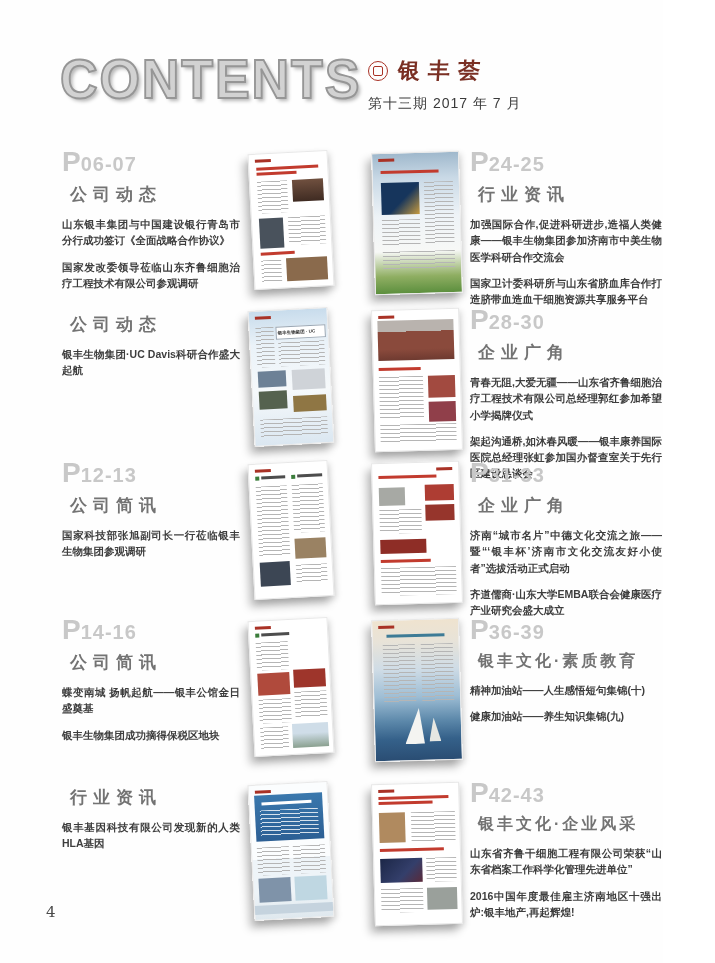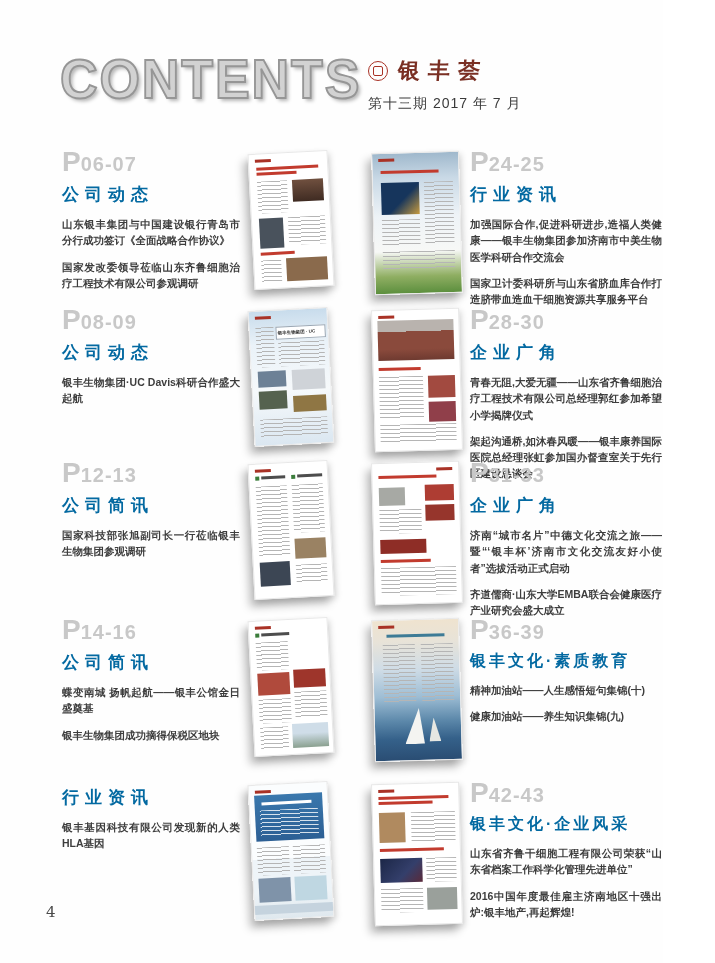--- a/index.html
+++ b/index.html
@@ -33,21 +33,21 @@
   .issue-line{margin-top:9px;font-size:14px;color:#3a3a3a;letter-spacing:1px;}
   
   .entry{position:absolute;}
   .eL{left:62px;width:178px;}
   .eR{left:470px;width:192px;}
   .r1{top:148px}.r2{top:306px}.r3{top:459px}.r4{top:616px}.r5{top:779px}
   .pnum{color:#c8c8c8;font-weight:bold;line-height:1;}
   .pnum .pfx{font-size:28px;}
   .pnum .prange{font-size:20px;letter-spacing:1px;}
   .stitle{
-    margin:7px 0 0 0;font-size:17px;font-weight:bold;color:#0369a1;
+    margin:7px 0 0 8px;font-size:17px;font-weight:bold;color:#737373;
     letter-spacing:6px;white-space:nowrap;
   }
   .stitle.long{letter-spacing:3px;font-size:16px;}
   .art{
     margin:10px 0 0 0;font-size:10.5px;font-weight:bold;color:#3d3d3d;
     line-height:1.55;text-align:justify;
   }
   .art:empty{display:none;}
   
   .thumb{
@@ -109,21 +109,20 @@
     <p class="art">国家发改委领导莅临山东齐鲁细胞治疗工程技术有限公司参观调研</p>
   </section>
   <section class="entry eR r1">
     <div class="pnum"><span class="pfx">P</span><span class="prange">24-25</span></div>
     <h2 class="stitle">行业资讯</h2>
     <p class="art">加强国际合作,促进科研进步,造福人类健康——银丰生物集团参加济南市中美生物医学科研合作交流会</p>
     <p class="art">国家卫计委科研所与山东省脐血库合作打造脐带血造血干细胞资源共享服务平台</p>
   </section>
 
   <section class="entry eL r2">
-    <div class="pnum"><span class="pfx">P</span><span class="prange">08-09</span></div>
     <h2 class="stitle">公司动态</h2>
     <p class="art">银丰生物集团·UC Davis科研合作盛大起航</p>
 
   </section>
   <section class="entry eR r2">
     <div class="pnum"><span class="pfx">P</span><span class="prange">28-30</span></div>
     <h2 class="stitle">企业广角</h2>
     <p class="art">青春无阻,大爱无疆——山东省齐鲁细胞治疗工程技术有限公司总经理郭红参加希望小学揭牌仪式</p>
     <p class="art">架起沟通桥,如沐春风暖——银丰康养国际医院总经理张虹参加国办督查室关于先行区建设恳谈会</p>
   </section>

